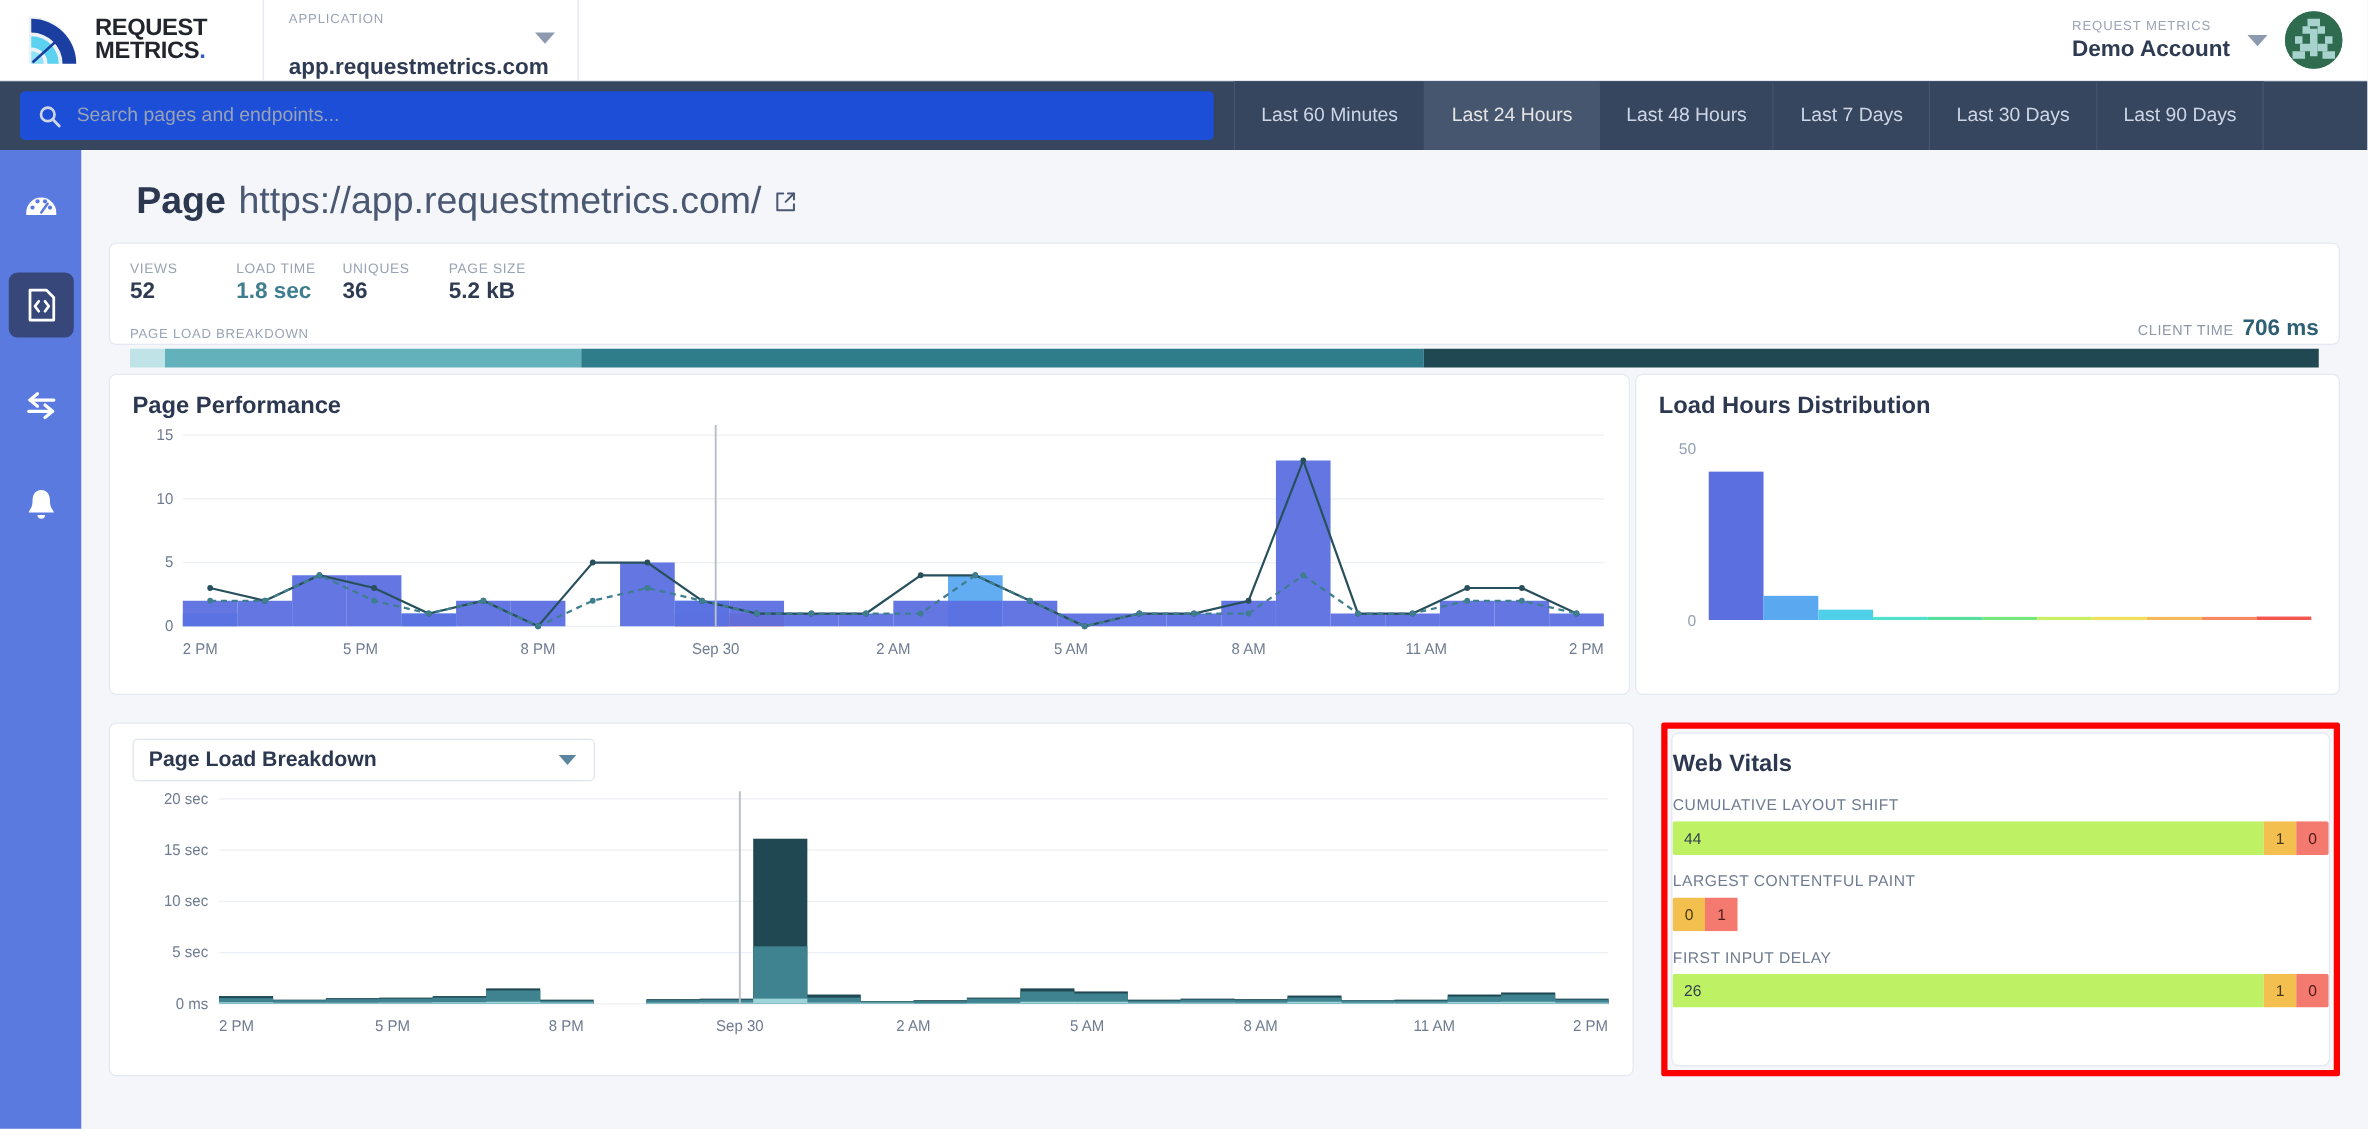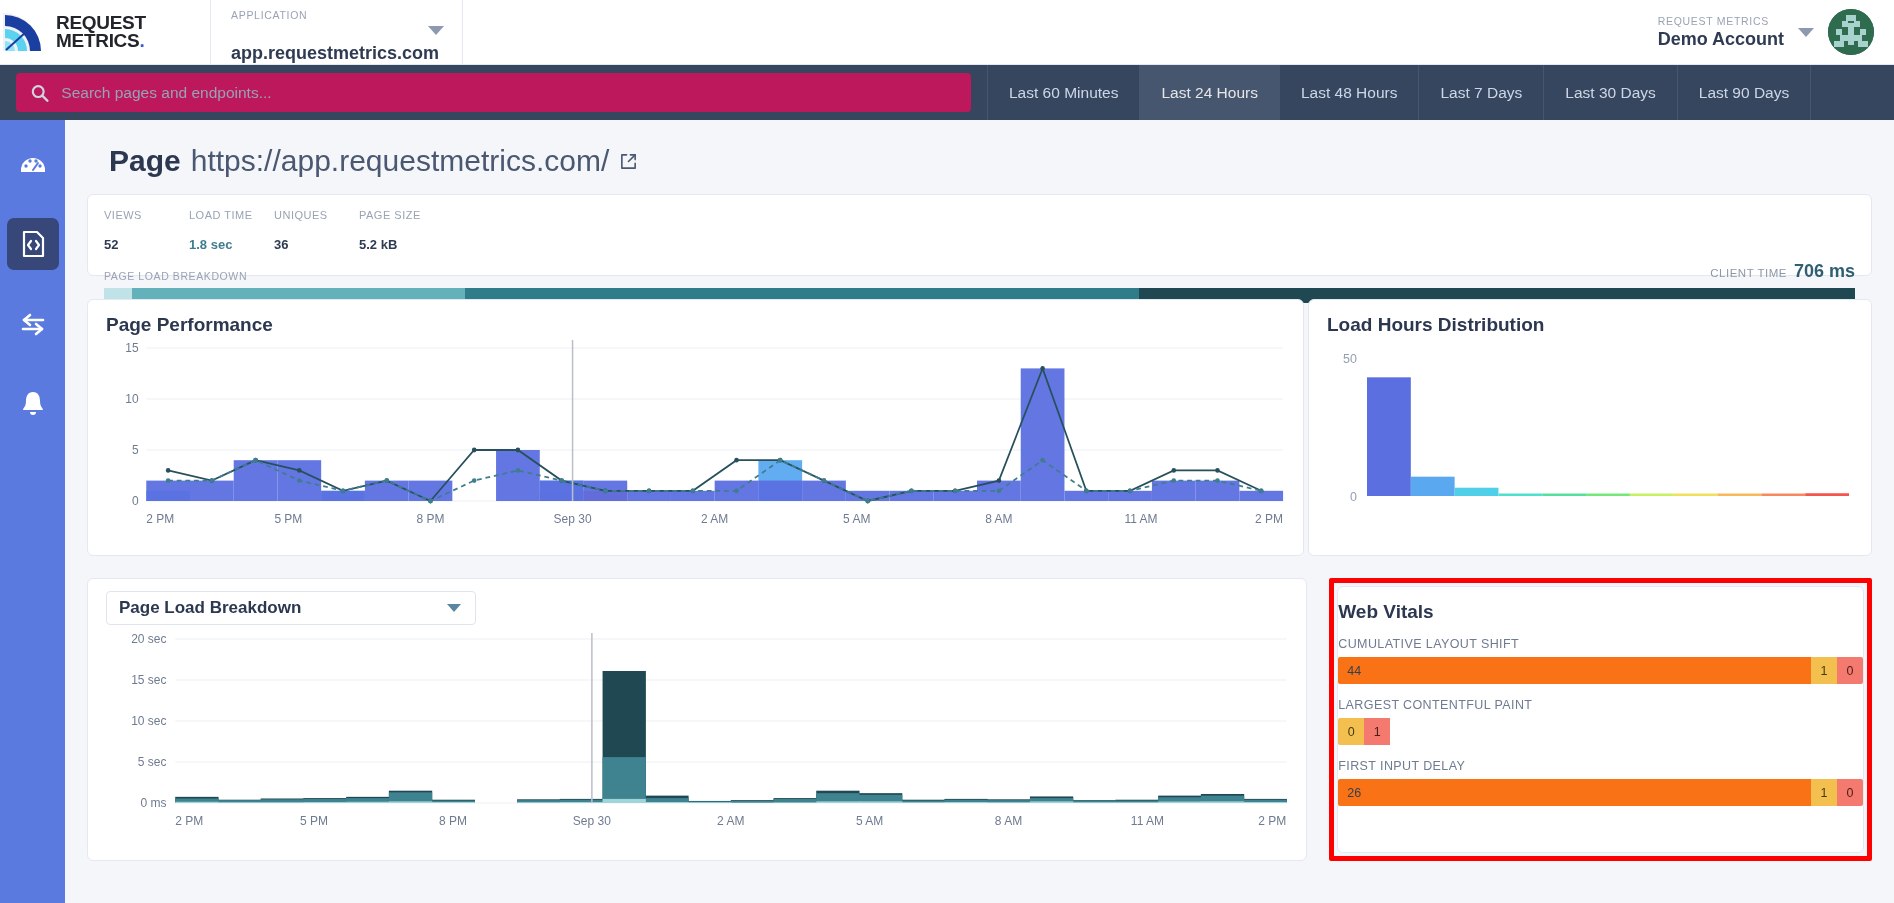--- a/index.html
+++ b/index.html
@@ -9,21 +9,21 @@
     background: #f4f6fa;
     color: #2f3b52;
     -webkit-font-smoothing: antialiased;
   }
 
   
   .topbar {
     height: 65px; background: #ffffff; display: flex; align-items: stretch;
     border-bottom: 1px solid #e3e7ef; position: relative;
   }
-  .logo-block { width: 210px; display:flex; align-items:center; gap:10px; padding-left: 0; }
+  .logo-block { width: 210px; display:flex; align-items:center; gap:10px; padding-left: 20px; }
   .logo-mark { width: 46px; height: 44px; flex: none; }
   .logo-text { font-weight: 800; font-size: 19px; line-height: 18px; letter-spacing: -0.3px; color:#22252b; }
   .logo-text .dot { color:#2f5bd8; }
 
   .app-select {
     border-left: 1px solid #e3e7ef; border-right: 1px solid #e3e7ef;
     width: 253px; padding: 9px 18px 0 20px; display:flex; flex-direction:column; justify-content:space-between;
     position: relative; cursor: pointer;
   }
   .kicker { font-size: 10.5px; letter-spacing: .7px; color:#9aa3b4; text-transform: uppercase; }
@@ -35,21 +35,21 @@
   .account-text { text-align: left; }
   .account-name { font-size: 18px; font-weight:600; color:#2f3b52; margin-top:2px; }
   .account-caret { width:0;height:0;border-left:8px solid transparent;border-right:8px solid transparent;border-top:9px solid #8c99ae; }
   .avatar { width: 46px; height:46px; border-radius: 50%; overflow:hidden; background:#2f6b4f; }
 
   
   .searchbar {
     height: 55px; background: #37465f; display:flex; align-items:center; position:relative;
   }
   .search-wrap {
-    margin-left: 16px; width: 955px; height: 39px; background:#be185d; border-radius:4px;
+    margin-left: 16px; width: 955px; height: 39px; background:#1d4ed8; border-radius:4px;
     display:flex; align-items:center; padding: 0 14px; gap: 12px;
   }
   .search-input { background:transparent; border:0; outline:0; color:#cfd6e3;
     font-family:inherit; font-size:15.5px; width:100%; }
   .search-input::placeholder { color:#97a2b6; }
   .ranges { display:flex; align-items:stretch; height:55px; margin-left:16px; border-left:1px solid #46566f;}
   .range {
     display:flex; align-items:center; justify-content:center; padding: 0 21px;
     color:#cdd6e6; font-size:15.5px; background:#37465f; cursor:pointer;
     border-right: 1px solid #46566f; white-space:nowrap; position:relative;
@@ -70,21 +70,21 @@
   .page-title { font-size: 30px; font-weight:700; color:#2c3750; margin: 12px 0 16px 22px; display:flex; align-items:center; gap:10px;}
   .page-title .url { font-weight:400; color:#4b5872; }
   .ext-link { color:#4b5872; display:inline-flex; cursor:pointer; }
 
   .card { background:#fff; border:1px solid #e4e8f0; border-radius:6px; }
 
   .summary { margin: 0 0 0 0; padding: 14px 16px 0 16px; height: 82px; position:relative; }
   .stats { display:flex; gap: 0; }
   .stat { min-width: 85px; }
   .stat .lab { font-size:11px; letter-spacing:.5px; color:#9aa3b4; text-transform:uppercase; }
-  .stat .val { font-size:13px; font-weight:600; margin-top:16px; color:#2f3b52; }
+  .stat .val { font-size:18px; font-weight:600; margin-top:1px; color:#2f3b52; }
   .stat .val.teal { color:#3f7e8e; }
 
   .plb-row { display:flex; align-items:flex-end; justify-content:space-between; margin-top: 9px; }
   .plb-lab { font-size:10.5px; letter-spacing:.6px; color:#9aa3b4; text-transform:uppercase; }
   .ct-lab { font-size:11.5px; letter-spacing:.5px; color:#8e97a8; text-transform:uppercase; }
   .ct-val { font-size:18px; font-weight:700; color:#2f5f73; margin-left:7px; }
   .plb-bar { display:flex; height: 15px; margin-top:6px; }
 
   .grid-top { display:flex; gap:4px; margin-top: 23px; }
   .card-perf { flex: 1 1 auto; height: 257px; padding: 14px 18px 8px 18px; position:relative; }
@@ -100,21 +100,21 @@
     width: 370px; height: 34px; border:1px solid #dfe4ed; border-radius:4px; background:#fff;
     display:flex; align-items:center; padding: 0 12px; font-size:17px; color:#2c3750; font-weight:600;
     position:relative; cursor:pointer;
   }
   .dd-caret { position:absolute; right: 14px; width:0;height:0;
     border-left:7px solid transparent;border-right:7px solid transparent;border-top:8px solid #5b86a0; }
 
   
   .v-lab { font-size:12.5px; letter-spacing:.4px; color:#6f7b90; text-transform:uppercase; margin-top: 14px; }
   .v-bar { display:flex; height:27px; margin-top:6px; border-radius:2px; overflow:hidden; font-size:12.5px; }
-  .v-good { background:#f97316; color:#33414f; display:flex; align-items:center; padding-left:9px; flex:1 1 auto; }
+  .v-good { background:#bef264; color:#33414f; display:flex; align-items:center; padding-left:9px; flex:1 1 auto; }
   .v-ni   { background:#f3c04f; color:#463a12; display:flex; align-items:center; justify-content:center; width:26px; flex:none;}
   .v-poor { background:#f4796f; color:#4d1d17; display:flex; align-items:center; justify-content:center; width:26px; flex:none;}
 
   svg { display:block; }
   .axis-t { font-size:12.5px; fill:#6f7b90; font-family:"Liberation Sans", sans-serif; }
   .axis-t-l { font-size:12.5px; fill:#95a0b2; font-family:"Liberation Sans", sans-serif; }
 </style>
 </head>
 <body>
 

